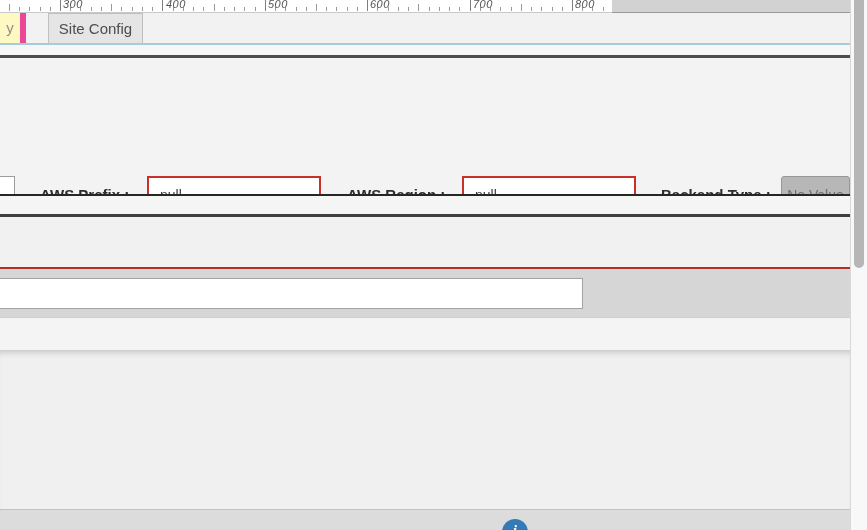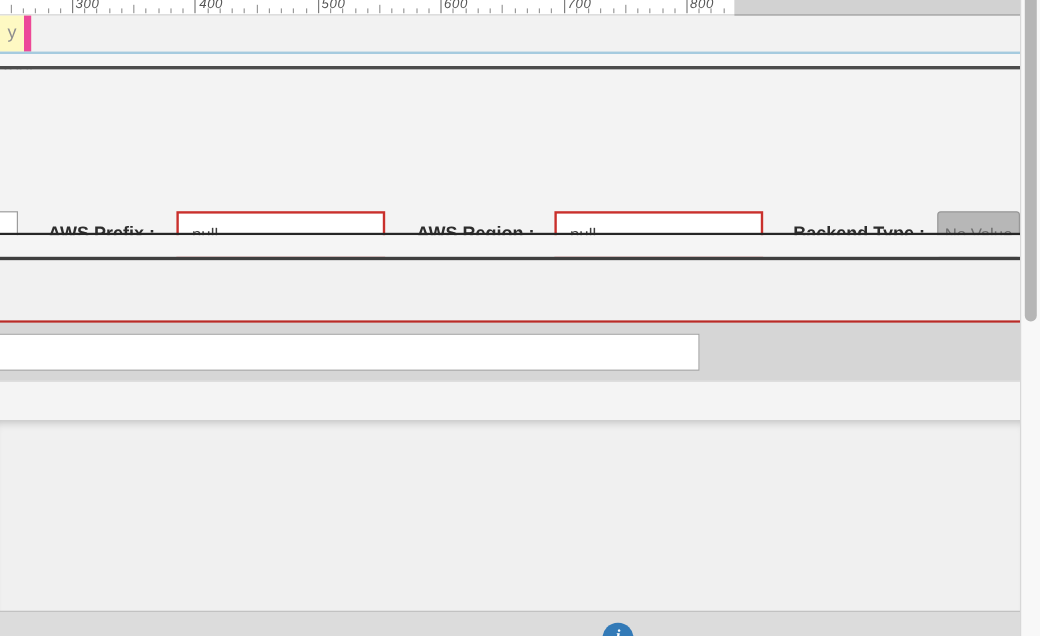--- a/index.html
+++ b/index.html
@@ -133,20 +133,23 @@
       <div class="ruler-label" style="left: 473px;">700</div>
       <div class="ruler-label" style="left: 575px;">800</div>
     </div>
 </div>
 <div class="abs ruler-gray"></div>
 
 <div class="abs tabbar">
   <div class="tab tab-inactive">
     <span>y Tool</span>
   </div>
+  <div class="tab tab-active">
+    <span>Site Config</span>
+  </div>
 </div>
 
 <div class="abs blue-line" style="background: rgb(166, 203, 223);"></div>
 <div class="abs band-a"></div>
 <div class="abs dark-line-1"></div>
 
 <div class="abs form-section">
   <div class="cut-input"></div>
 
   <div class="field-label" style="left:40px;">AWS Prefix :</div>

